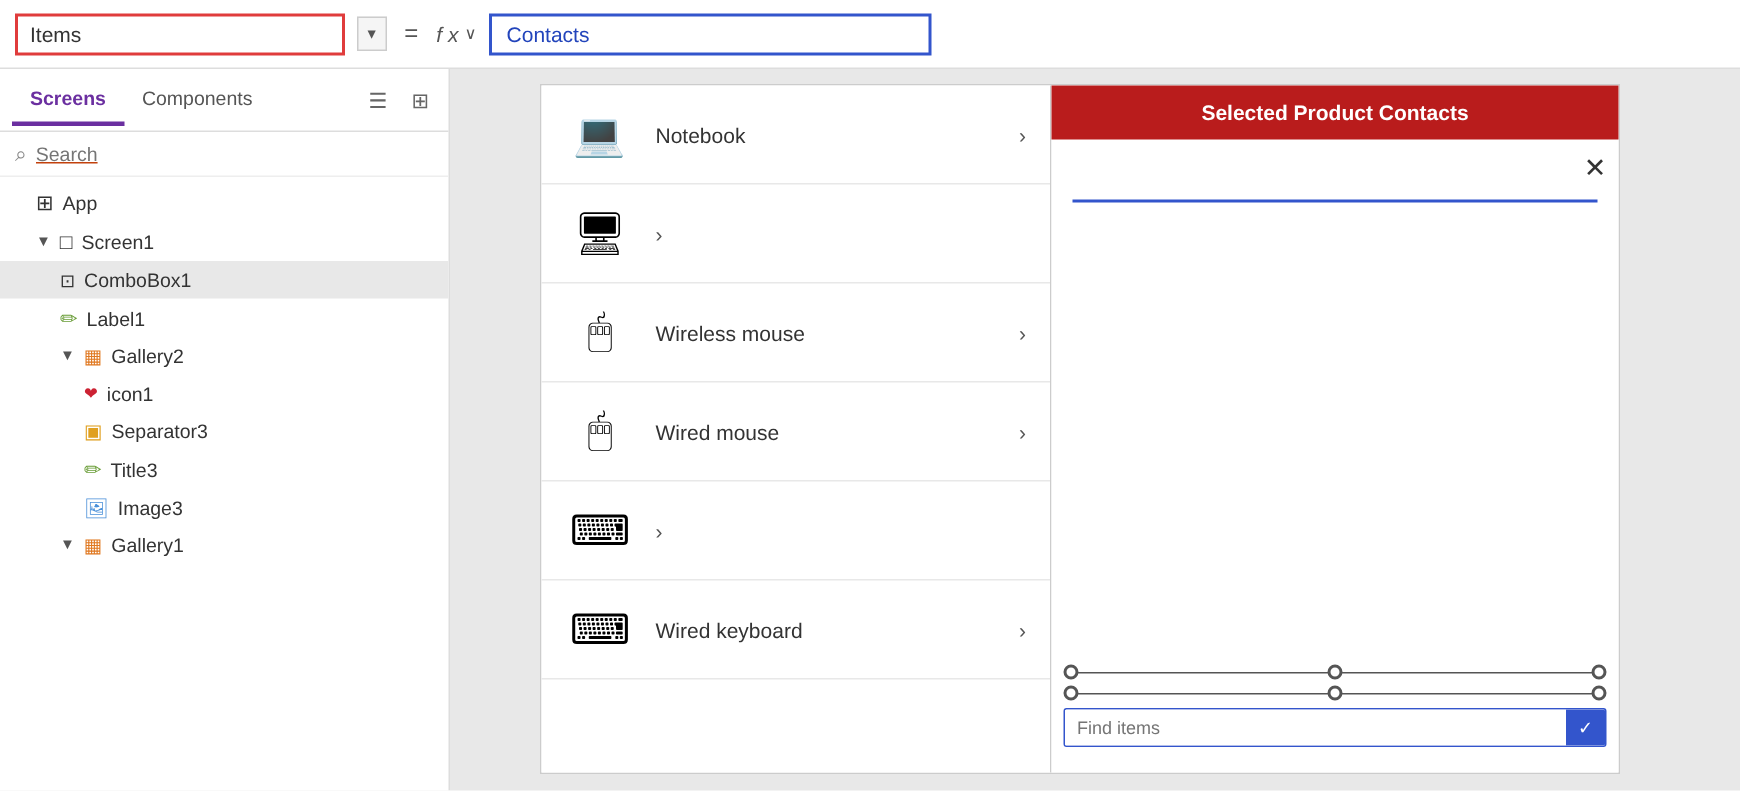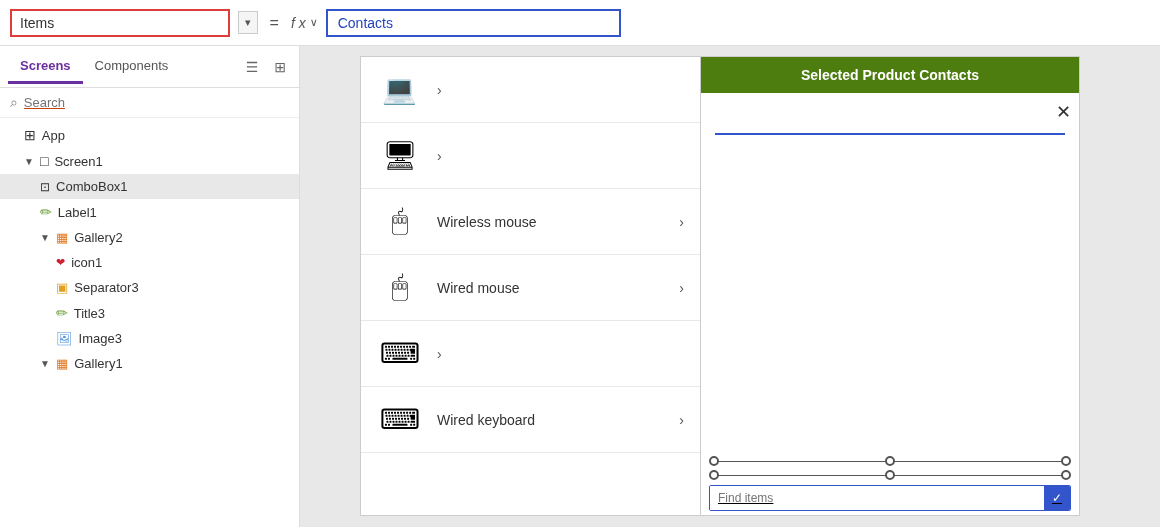--- a/index.html
+++ b/index.html
@@ -207,21 +207,21 @@
 
     
     .detail-panel {
       flex: 1;
       background: #fff;
       position: relative;
       display: flex;
       flex-direction: column;
     }
     .detail-header {
-      background: #4d7c0f;
+      background: #b91c1c;
       color: #fff;
       font-size: 14px;
       font-weight: 600;
       padding: 10px 16px;
       text-align: center;
     }
     .detail-body {
       flex: 1;
       padding: 10px;
       position: relative;
@@ -237,24 +237,23 @@
       border: none;
     }
     .detail-line {
       border-bottom: 2px solid #3355cc;
       margin: 30px 4px 8px 4px;
     }
 
     
     .find-items-area {
       position: absolute;
-      bottom: 4px;
+      bottom: 17px;
       left: 8px;
       right: 8px;
-      text-decoration: underline;
     }
     .find-items-input-wrap {
       display: flex;
       align-items: center;
       border: 1px solid #3355cc;
       border-radius: 2px;
       overflow: hidden;
     }
     .find-items-input {
       flex: 1;
@@ -367,20 +366,21 @@
     </div>
   </div>
 
   <div class="canvas-area">
     <div class="app-frame">
 
       <div class="gallery-list">
 
         <div class="gallery-item">
           <div class="product-icon">💻</div>
+          <span class="product-name">Notebook</span>
           <span class="chevron-right">›</span>
         </div>
 
         <div class="gallery-item">
           <div class="product-icon">🖥</div>
           <span class="chevron-right">›</span>
         </div>
 
         <div class="gallery-item">
           <div class="product-icon">🖱</div>

